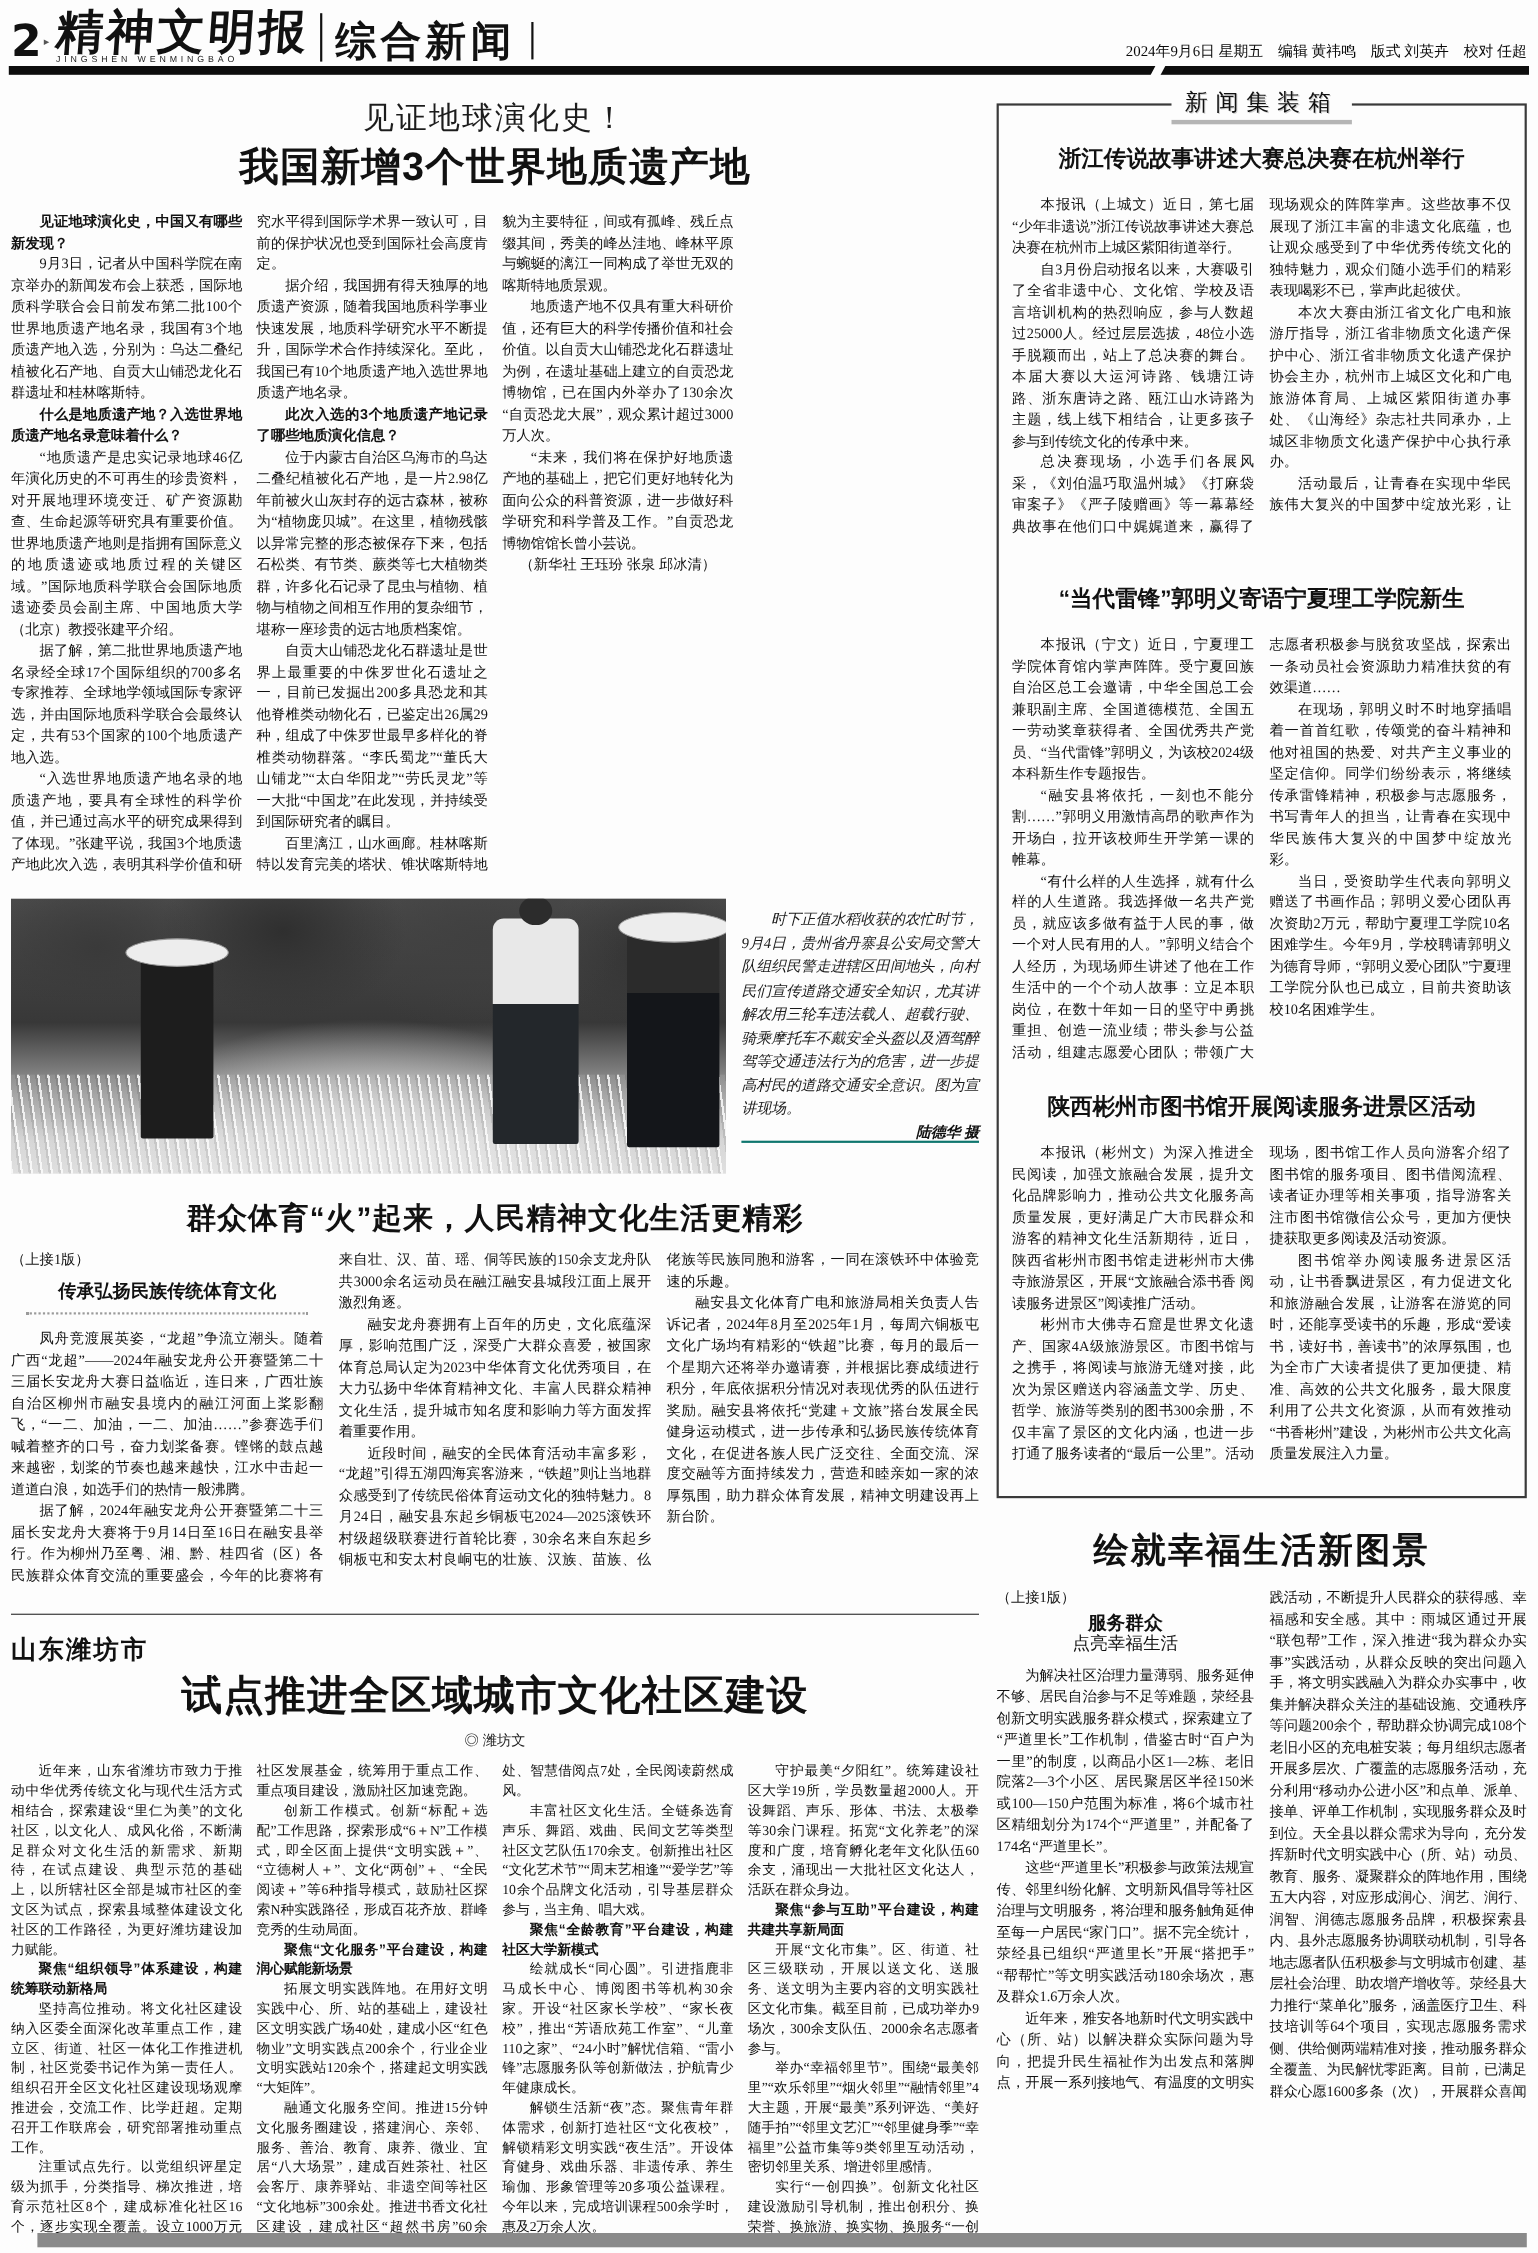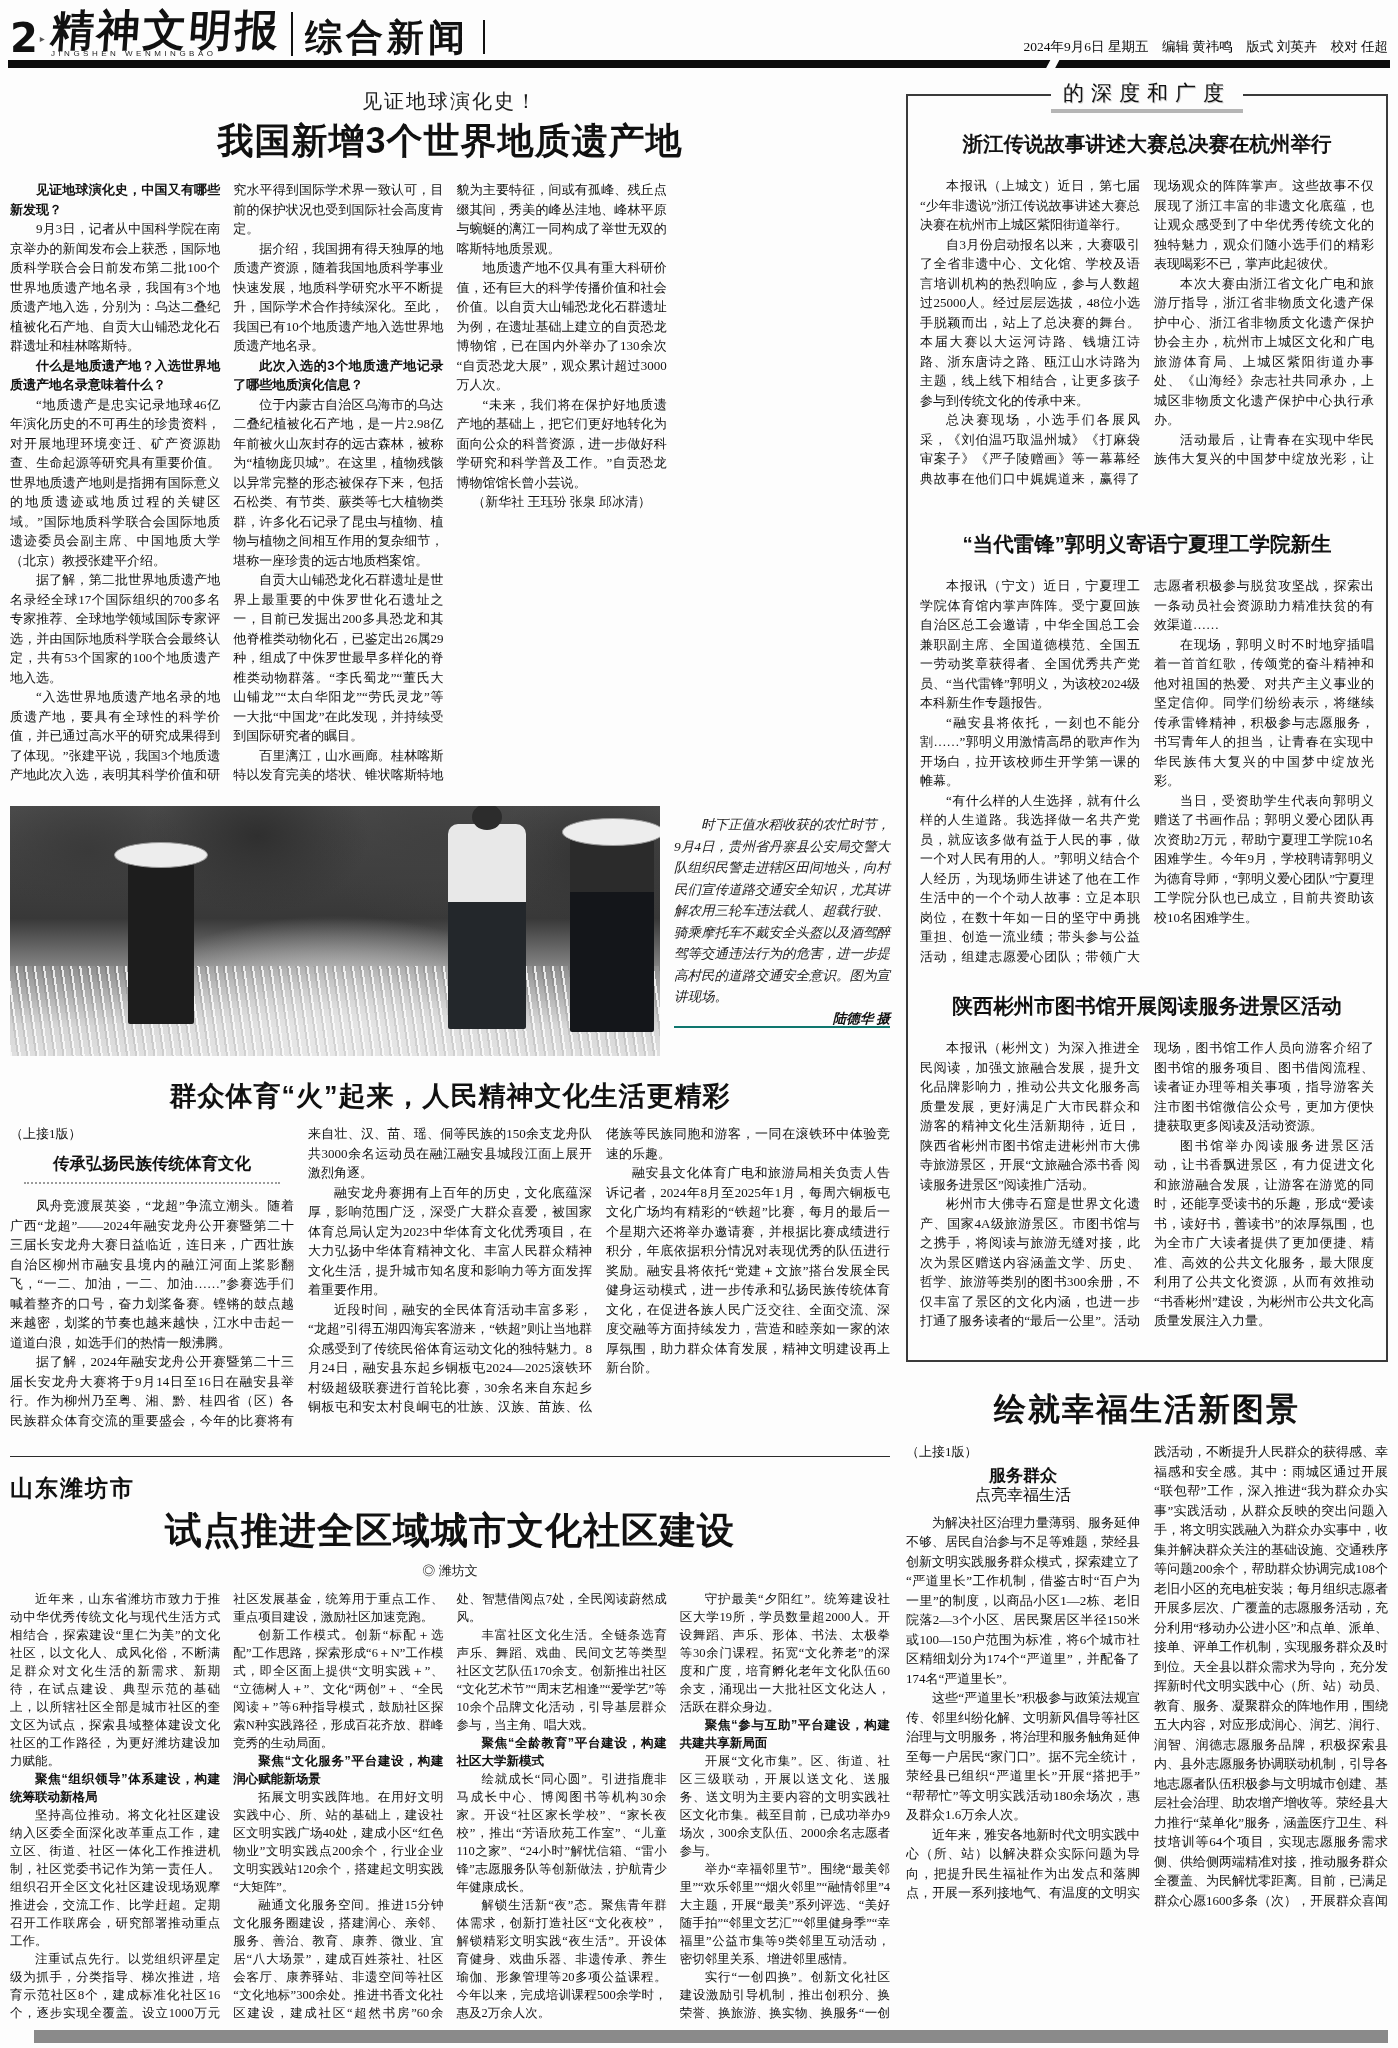--- a/index.html
+++ b/index.html
@@ -34,21 +34,21 @@
   .para.sub{font-weight:bold;font-family:"Liberation Sans","DejaVu Sans",sans-serif;}
   .para.cont{text-indent:0;}
   .para.byline{text-align:center;text-indent:0;}
   .para.center-b{text-align:center;text-indent:0;font-weight:bold;font-family:"Liberation Sans","DejaVu Sans",sans-serif;font-size:17px;margin:4px 0 0 0;}
   .para.center{text-align:center;text-indent:0;font-size:16px;margin:0 0 8px 0;}
   .para.subrule{
     text-align:center;text-indent:0;font-weight:bold;font-family:"Liberation Sans","DejaVu Sans",sans-serif;
     font-size:16.5px;padding:4px 0 9px 0;margin:6px 14px 12px 14px;border-bottom:2px dotted #9a9a9a;
   }
   
-  .kicker{margin:16px 0 2px 0;text-align:center;text-indent:0;font-family:"Liberation Sans",sans-serif;font-size:20px;letter-spacing:2px;color:#1c1c1c;}
+  .kicker{margin:16px 0 2px 0;text-align:center;text-indent:0;font-family:"Liberation Sans",sans-serif;font-size:28px;letter-spacing:2px;color:#1c1c1c;}
   .geo-headline{margin:2px 0 14px 0;text-align:center;font-family:"Liberation Sans","DejaVu Sans",sans-serif;font-weight:900;font-size:36px;letter-spacing:1px;}
   .cols{column-fill:auto;}
   .geo-body{column-count:4;column-gap:13px;height:616px;overflow:hidden;font-size:13px;line-height:19.5px;}
   
   .photo-row{display:flex;gap:14px;margin-top:10px;height:250px;}
   .photo{width:650px;flex:none;position:relative;overflow:hidden;background:
     radial-gradient(140px 90px at 12% 18%,#3a3a3a 0%,transparent 70%),
     radial-gradient(160px 110px at 38% 12%,#2f2f2f 0%,transparent 70%),
     radial-gradient(180px 120px at 66% 16%,#404040 0%,transparent 70%),
     radial-gradient(150px 100px at 90% 20%,#333 0%,transparent 70%),
@@ -194,21 +194,21 @@
           <p class="para">举办“幸福邻里节”。围绕“最美邻里”“欢乐邻里”“烟火邻里”“融情邻里”4大主题，开展“最美”系列评选、“美好随手拍”“邻里文艺汇”“邻里健身季”“幸福里”公益市集等9类邻里互动活动，密切邻里关系、增进邻里感情。</p>
           <p class="para">实行“一创四换”。创新文化社区建设激励引导机制，推出创积分、换荣誉、换旅游、换实物、换服务“一创四换”美德赋分模式，调动基层群众参与。</p>
         </div>
     </section>
 
   </div>
 
   <div class="col-right">
 
     <section class="newsbox">
-      <div class="box-tab">的深度和广度</div>
+      <div class="box-tab">新闻集装箱</div>
 
       <article class="news-item">
         <h3 class="ni-headline">浙江传说故事讲述大赛总决赛在杭州举行</h3>
         <div class="ni-body b1 cols">
             <p class="para">本报讯（上城文）近日，第七届“少年非遗说”浙江传说故事讲述大赛总决赛在杭州市上城区紫阳街道举行。</p>
             <p class="para">自3月份启动报名以来，大赛吸引了全省非遗中心、文化馆、学校及语言培训机构的热烈响应，参与人数超过25000人。经过层层选拔，48位小选手脱颖而出，站上了总决赛的舞台。本届大赛以大运河诗路、钱塘江诗路、浙东唐诗之路、瓯江山水诗路为主题，线上线下相结合，让更多孩子参与到传统文化的传承中来。</p>
             <p class="para">总决赛现场，小选手们各展风采，《刘伯温巧取温州城》《打麻袋审案子》《严子陵赠画》等一幕幕经典故事在他们口中娓娓道来，赢得了现场观众的阵阵掌声。这些故事不仅展现了浙江丰富的非遗文化底蕴，也让观众感受到了中华优秀传统文化的独特魅力，观众们随小选手们的精彩表现喝彩不已，掌声此起彼伏。</p>
             <p class="para">本次大赛由浙江省文化广电和旅游厅指导，浙江省非物质文化遗产保护中心、浙江省非物质文化遗产保护协会主办，杭州市上城区文化和广电旅游体育局、上城区紫阳街道办事处、《山海经》杂志社共同承办，上城区非物质文化遗产保护中心执行承办。</p>
             <p class="para">活动最后，让青春在实现中华民族伟大复兴的中国梦中绽放光彩，让更多人感受到了浙江传统文化的魅力。</p>
           </div>

